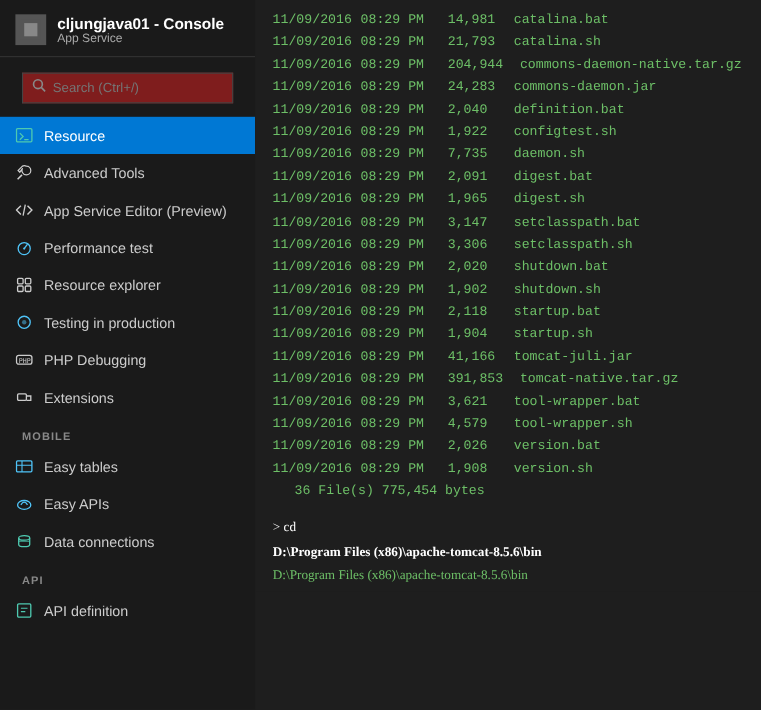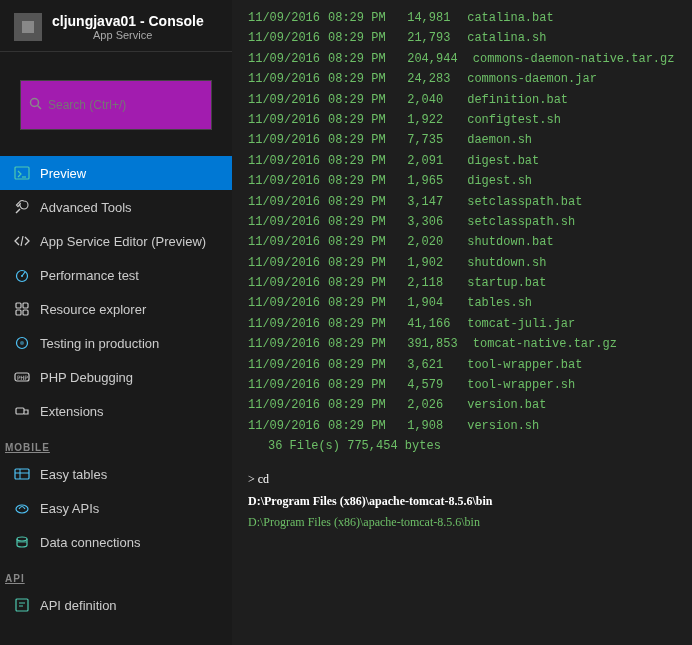--- a/index.html
+++ b/index.html
@@ -49,30 +49,29 @@
 
     .app-title-block {}
     .app-title {
       color: #fff;
       font-size: 14px;
       font-weight: 600;
     }
     .app-subtitle {
       color: #aaa;
       font-size: 11px;
-      margin-left: 41px;
     }
 
     .search-box {
-      margin: 22px 10px;
-      background: #a21caf;
+      margin: 8px 10px;
+      background: #7f1d1d;
       border: 1px solid #444;
       display: flex;
       align-items: center;
-      padding: 15px 8px;
+      padding: 4px 8px;
       gap: 6px;
     }
 
     .search-icon-svg {
       color: #888;
       flex-shrink: 0;
     }
 
     .search-input {
       background: transparent;
@@ -107,23 +106,22 @@
       align-items: center;
       justify-content: center;
       font-size: 14px;
     }
 
     .section-label {
       color: #888;
       font-size: 10px;
       font-weight: 700;
       letter-spacing: 1px;
-      padding: 14px 14px 4px 5px;
+      padding: 14px 14px 4px 20px;
       text-transform: uppercase;
-      text-decoration: underline;
     }
 
     
     .main {
       flex: 1;
       background: #1e1e1e;
       display: flex;
       flex-direction: column;
       height: 538px;
       overflow: hidden;
@@ -226,21 +224,21 @@
   <div class="sidebar-scroll">
 
     <div class="nav-item active">
       <span class="icon icon-console">
         <svg width="16" height="16" viewBox="0 0 16 16" fill="none">
           <rect x="1" y="2" width="14" height="12" rx="1" stroke="#4ec9b0" stroke-width="1.2" fill="none"></rect>
           <polyline points="4,6 7,9 4,12" stroke="#4ec9b0" stroke-width="1.2" fill="none"></polyline>
           <line x1="8" y1="12" x2="12" y2="12" stroke="#4ec9b0" stroke-width="1.2"></line>
         </svg>
       </span>
-      <span>Preview</span>
+      <span>Resource</span>
     </div>
 
     <div class="nav-item">
       <span class="icon icon-tools">
         <svg width="16" height="16" viewBox="0 0 16 16" fill="none">
           <path d="M10 2a4 4 0 0 1 0 8 4 4 0 0 1-3.46-6L4 7.54 2.46 6 5 3.46A4 4 0 0 1 10 2z" stroke="#ccc" stroke-width="1.1" fill="none"></path>
           <line x1="6" y1="10" x2="2" y2="14" stroke="#ccc" stroke-width="1.4"></line>
         </svg>
       </span>
       <span>Advanced Tools</span>
@@ -443,21 +441,21 @@
       <div class="file-row">
         <span class="file-date">11/09/2016&nbsp;</span>
         <span class="file-time">08:29 PM&nbsp;&nbsp;&nbsp;</span>
         <span class="file-size">2,118&nbsp;</span>
         <span class="file-name">startup.bat</span>
       </div>
       <div class="file-row">
         <span class="file-date">11/09/2016&nbsp;</span>
         <span class="file-time">08:29 PM&nbsp;&nbsp;&nbsp;</span>
         <span class="file-size">1,904&nbsp;</span>
-        <span class="file-name">tables.sh</span>
+        <span class="file-name">startup.sh</span>
       </div>
       <div class="file-row">
         <span class="file-date">11/09/2016&nbsp;</span>
         <span class="file-time">08:29 PM&nbsp;&nbsp;&nbsp;</span>
         <span class="file-size">41,166&nbsp;</span>
         <span class="file-name">tomcat-juli.jar</span>
       </div>
       <div class="file-row">
         <span class="file-date">11/09/2016&nbsp;</span>
         <span class="file-time">08:29 PM&nbsp;&nbsp;&nbsp;</span>

